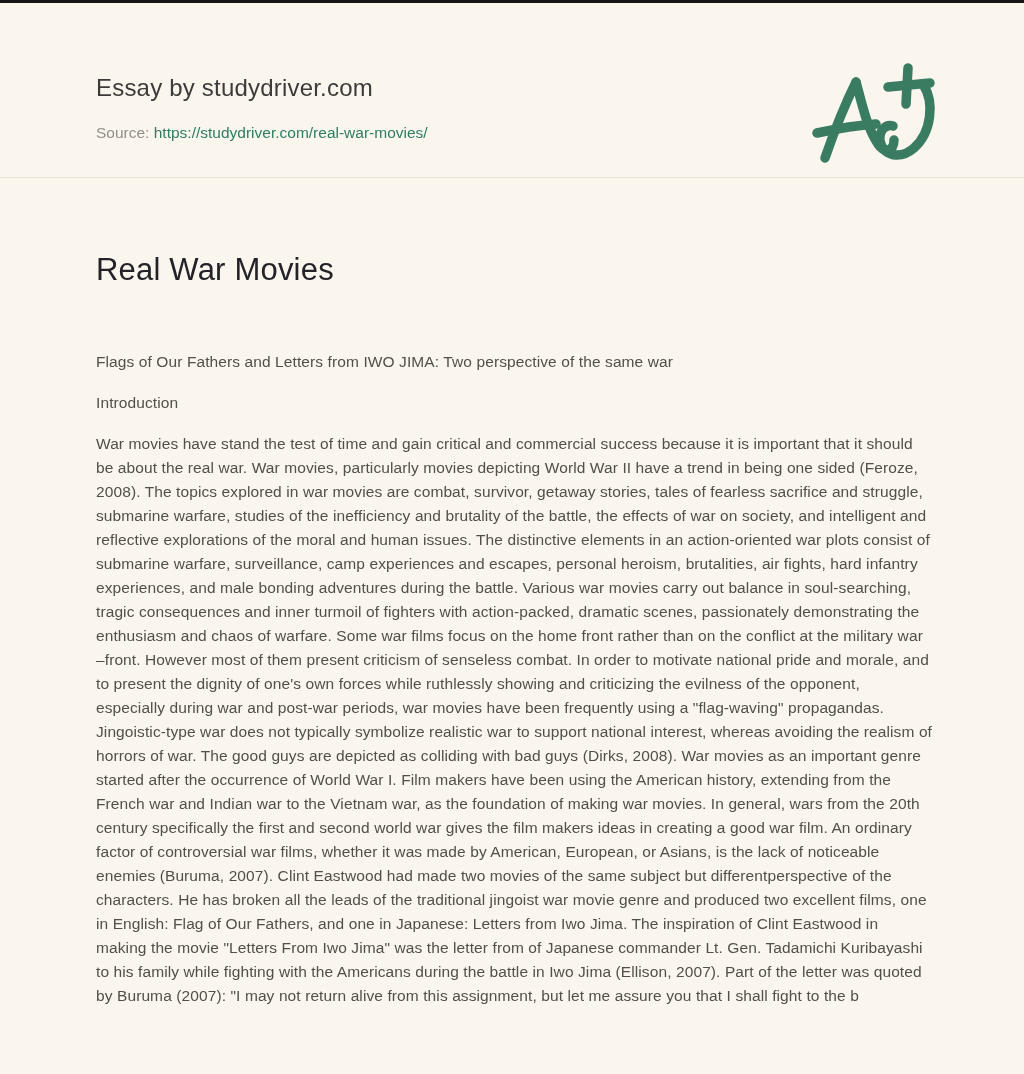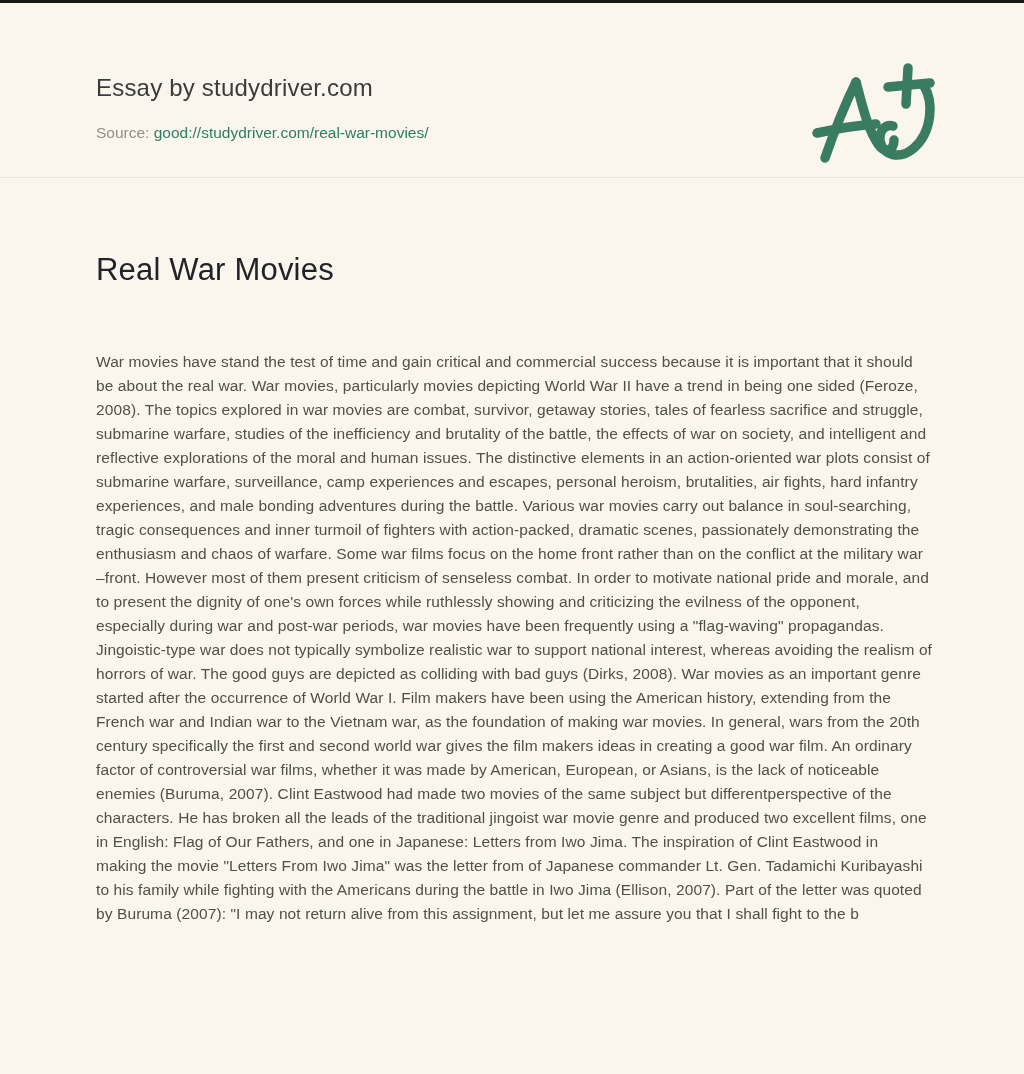--- a/index.html
+++ b/index.html
@@ -81,21 +81,21 @@
     margin: 0 0 17px 0;
   }
 </style>
 </head>
 <body>
 
 <div class="top-bar"></div>
 
 <h1 class="header-title">Essay by studydriver.com</h1>
 
-<div class="source-line"><span>Source:</span> <a href="#">good://studydriver.com/real-war-movies/</a></div>
+<div class="source-line"><span>Source:</span> <a href="#">https://studydriver.com/real-war-movies/</a></div>
 
 <div class="logo">
   <svg width="126" height="112" viewBox="0 0 126 112" fill="none" xmlns="http://www.w3.org/2000/svg">
     <g stroke="#3a7c62" stroke-width="9.5" stroke-linecap="round" fill="none">
 
       <path d="M13 98 C22 72 34 42 44 22"></path>
 
       <path d="M44 22 C50 44 55 68 66 84 C72 93 82 92 82 80"></path>
 
       <path d="M5 73 C28 68 48 65 64 64"></path>
@@ -107,14 +107,16 @@
       <path d="M112 26 C122 42 120 72 102 88 C88 100 70 96 68 80 C67 70 74 64 81 66"></path>
     </g>
   </svg>
 </div>
 
 <div class="divider"></div>
 
 <h2 class="article-title">Real War Movies</h2>
 
 <div class="content">
+  <p>Flags of Our Fathers and Letters from IWO JIMA: Two perspective of the same war</p>
+  <p>Introduction</p>
   <p>War movies have stand the test of time and gain critical and commercial success because it is important that it should be about the real war. War movies, particularly movies depicting World War II have a trend in being one sided (Feroze, 2008). The topics explored in war movies are combat, survivor, getaway stories, tales of fearless sacrifice and struggle, submarine warfare, studies of the inefficiency and brutality of the battle, the effects of war on society, and intelligent and reflective explorations of the moral and human issues. The distinctive elements in an action-oriented war plots consist of submarine warfare, surveillance, camp experiences and escapes, personal heroism, brutalities, air fights, hard infantry experiences, and male bonding adventures during the battle. Various war movies carry out balance in soul-searching, tragic consequences and inner turmoil of fighters with action-packed, dramatic scenes, passionately demonstrating the enthusiasm and chaos of warfare. Some war films focus on the home front rather than on the conflict at the military war –front. However most of them present criticism of senseless combat. In order to motivate national pride and morale, and to present the dignity of one's own forces while ruthlessly showing and criticizing the evilness of the opponent, especially during war and post-war periods, war movies have been frequently using a "flag-waving" propagandas. Jingoistic-type war does not typically symbolize realistic war to support national interest, whereas avoiding the realism of horrors of war. The good guys are depicted as colliding with bad guys (Dirks, 2008). War movies as an important genre started after the occurrence of World War I. Film makers have been using the American history, extending from the French war and Indian war to the Vietnam war, as the foundation of making war movies. In general, wars from the 20th century specifically the first and second world war gives the film makers ideas in creating a good war film. An ordinary factor of controversial war films, whether it was made by American, European, or Asians, is the lack of noticeable enemies (Buruma, 2007). Clint Eastwood had made two movies of the same subject but differentperspective of the characters. He has broken all the leads of the traditional jingoist war movie genre and produced two excellent films, one in English: Flag of Our Fathers, and one in Japanese: Letters from Iwo Jima. The inspiration of Clint Eastwood in making the movie "Letters From Iwo Jima" was the letter from of Japanese commander Lt. Gen. Tadamichi Kuribayashi to his family while fighting with the Americans during the battle in Iwo Jima (Ellison, 2007). Part of the letter was quoted by Buruma (2007): "I may not return alive from this assignment, but let me assure you that I shall fight to the b</p>
 </div>
 
 </body></html>

